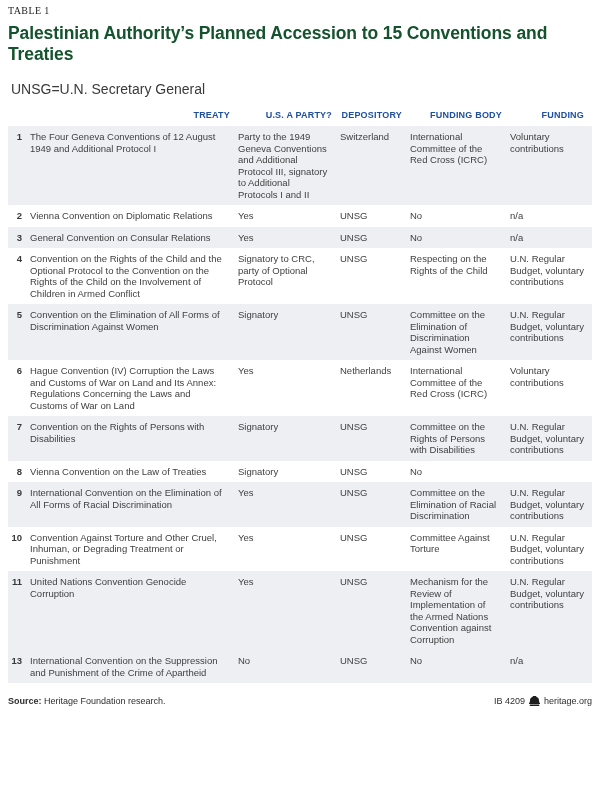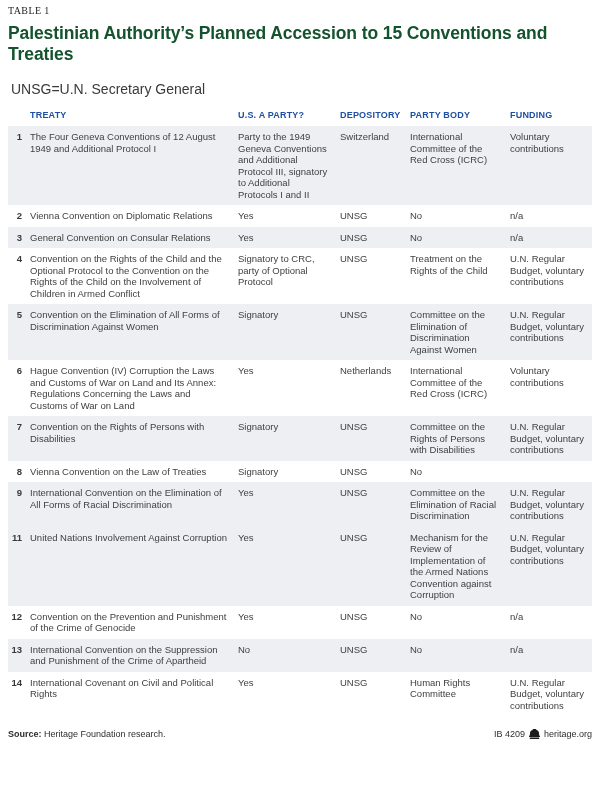--- a/index.html
+++ b/index.html
@@ -26,21 +26,21 @@
   .legend{font-size:14px;color:#3a3a3a;margin:16px 0 13px 3px;}
   table{border-collapse:collapse;table-layout:fixed;width:584px;}
   col.c-num{width:22px;}
   col.c-treaty{width:208px;}
   col.c-us{width:102px;}
   col.c-dep{width:70px;}
   col.c-body{width:100px;}
   col.c-fund{width:82px;}
   th{
     color:var(--accent);font-size:9px;font-weight:bold;letter-spacing:.2px;
-    text-align:left;vertical-align:bottom;padding:0 8px 6px 0;
+    text-align:right;vertical-align:bottom;padding:0 8px 6px 0;
   }
   td{
     font-size:9.5px;line-height:11.5px;vertical-align:top;
     padding:5px 10px 5px 0;color:var(--text);
   }
   td.num{
     text-align:right;padding-right:8px;font-weight:bold;color:#3a3a3a;
   }
   td:last-child{padding-right:2px;}
   tr.shade td{background:var(--stripe);}
@@ -69,21 +69,21 @@
         <col class="c-dep">
         <col class="c-body">
         <col class="c-fund">
     </colgroup>
     <thead>
       <tr>
         <th></th>
         <th>TREATY</th>
         <th>U.S. A PARTY?</th>
         <th>DEPOSITORY</th>
-        <th>PARTY BODY</th>
+        <th>FUNDING BODY</th>
         <th>FUNDING</th>
       </tr>
     </thead>
     <tbody>
       <tr class="shade">
         <td class="num">1</td>
         <td>The Four Geneva Conventions of 12 August 1949 and Additional Protocol I</td>
         <td>Party to the 1949 Geneva Conventions and Additional Protocol III, signatory to Additional Protocols I and II</td>
         <td>Switzerland</td>
         <td>International Committee of the Red Cross (ICRC)</td>
@@ -103,21 +103,21 @@
         <td>Yes</td>
         <td>UNSG</td>
         <td>No</td>
         <td>n/a</td>
       </tr>
       <tr>
         <td class="num">4</td>
         <td>Convention on the Rights of the Child and the Optional Protocol to the Convention on the Rights of the Child on the Involvement of Children in Armed Conflict</td>
         <td>Signatory to CRC, party of Optional Protocol</td>
         <td>UNSG</td>
-        <td>Treatment on the Rights of the Child</td>
+        <td>Respecting on the Rights of the Child</td>
         <td>U.N. Regular Budget, voluntary contributions</td>
       </tr>
       <tr class="shade">
         <td class="num">5</td>
         <td>Convention on the Elimination of All Forms of Discrimination Against Women</td>
         <td>Signatory</td>
         <td>UNSG</td>
         <td>Committee on the Elimination of Discrimination Against Women</td>
         <td>U.N. Regular Budget, voluntary contributions</td>
       </tr>
@@ -146,51 +146,43 @@
         <td></td>
       </tr>
       <tr class="shade">
         <td class="num">9</td>
         <td>International Convention on the Elimination of All Forms of Racial Discrimination</td>
         <td>Yes</td>
         <td>UNSG</td>
         <td>Committee on the Elimination of Racial Discrimination</td>
         <td>U.N. Regular Budget, voluntary contributions</td>
       </tr>
+      <tr>
+        <td class="num">10</td>
+        <td>Convention Against Torture and Other Cruel, Inhuman, or Degrading Treatment or Punishment</td>
+        <td>Yes</td>
+        <td>UNSG</td>
+        <td>Committee Against Torture</td>
+        <td>U.N. Regular Budget, voluntary contributions</td>
+      </tr>
       <tr class="shade">
         <td class="num">11</td>
-        <td>United Nations Involvement Against Corruption</td>
+        <td>United Nations Convention Genocide Corruption</td>
         <td>Yes</td>
         <td>UNSG</td>
         <td>Mechanism for the Review of Implementation of the Armed Nations Convention against Corruption</td>
         <td>U.N. Regular Budget, voluntary contributions</td>
-      </tr>
-      <tr>
-        <td class="num">12</td>
-        <td>Convention on the Prevention and Punishment of the Crime of Genocide</td>
-        <td>Yes</td>
-        <td>UNSG</td>
-        <td>No</td>
-        <td>n/a</td>
       </tr>
       <tr class="shade">
         <td class="num">13</td>
         <td>International Convention on the Suppression and Punishment of the Crime of Apartheid</td>
         <td>No</td>
         <td>UNSG</td>
         <td>No</td>
         <td>n/a</td>
-      </tr>
-      <tr>
-        <td class="num">14</td>
-        <td>International Covenant on Civil and Political Rights</td>
-        <td>Yes</td>
-        <td>UNSG</td>
-        <td>Human Rights Committee</td>
-        <td>U.N. Regular Budget, voluntary contributions</td>
       </tr>
     </tbody>
   </table>
 
   <div class="footer">
     <div class="source">
       <span class="bold">Source:</span><span> Heritage Foundation research.</span>
     </div>
     <div class="footer-right">
       <span>IB 4209</span>

